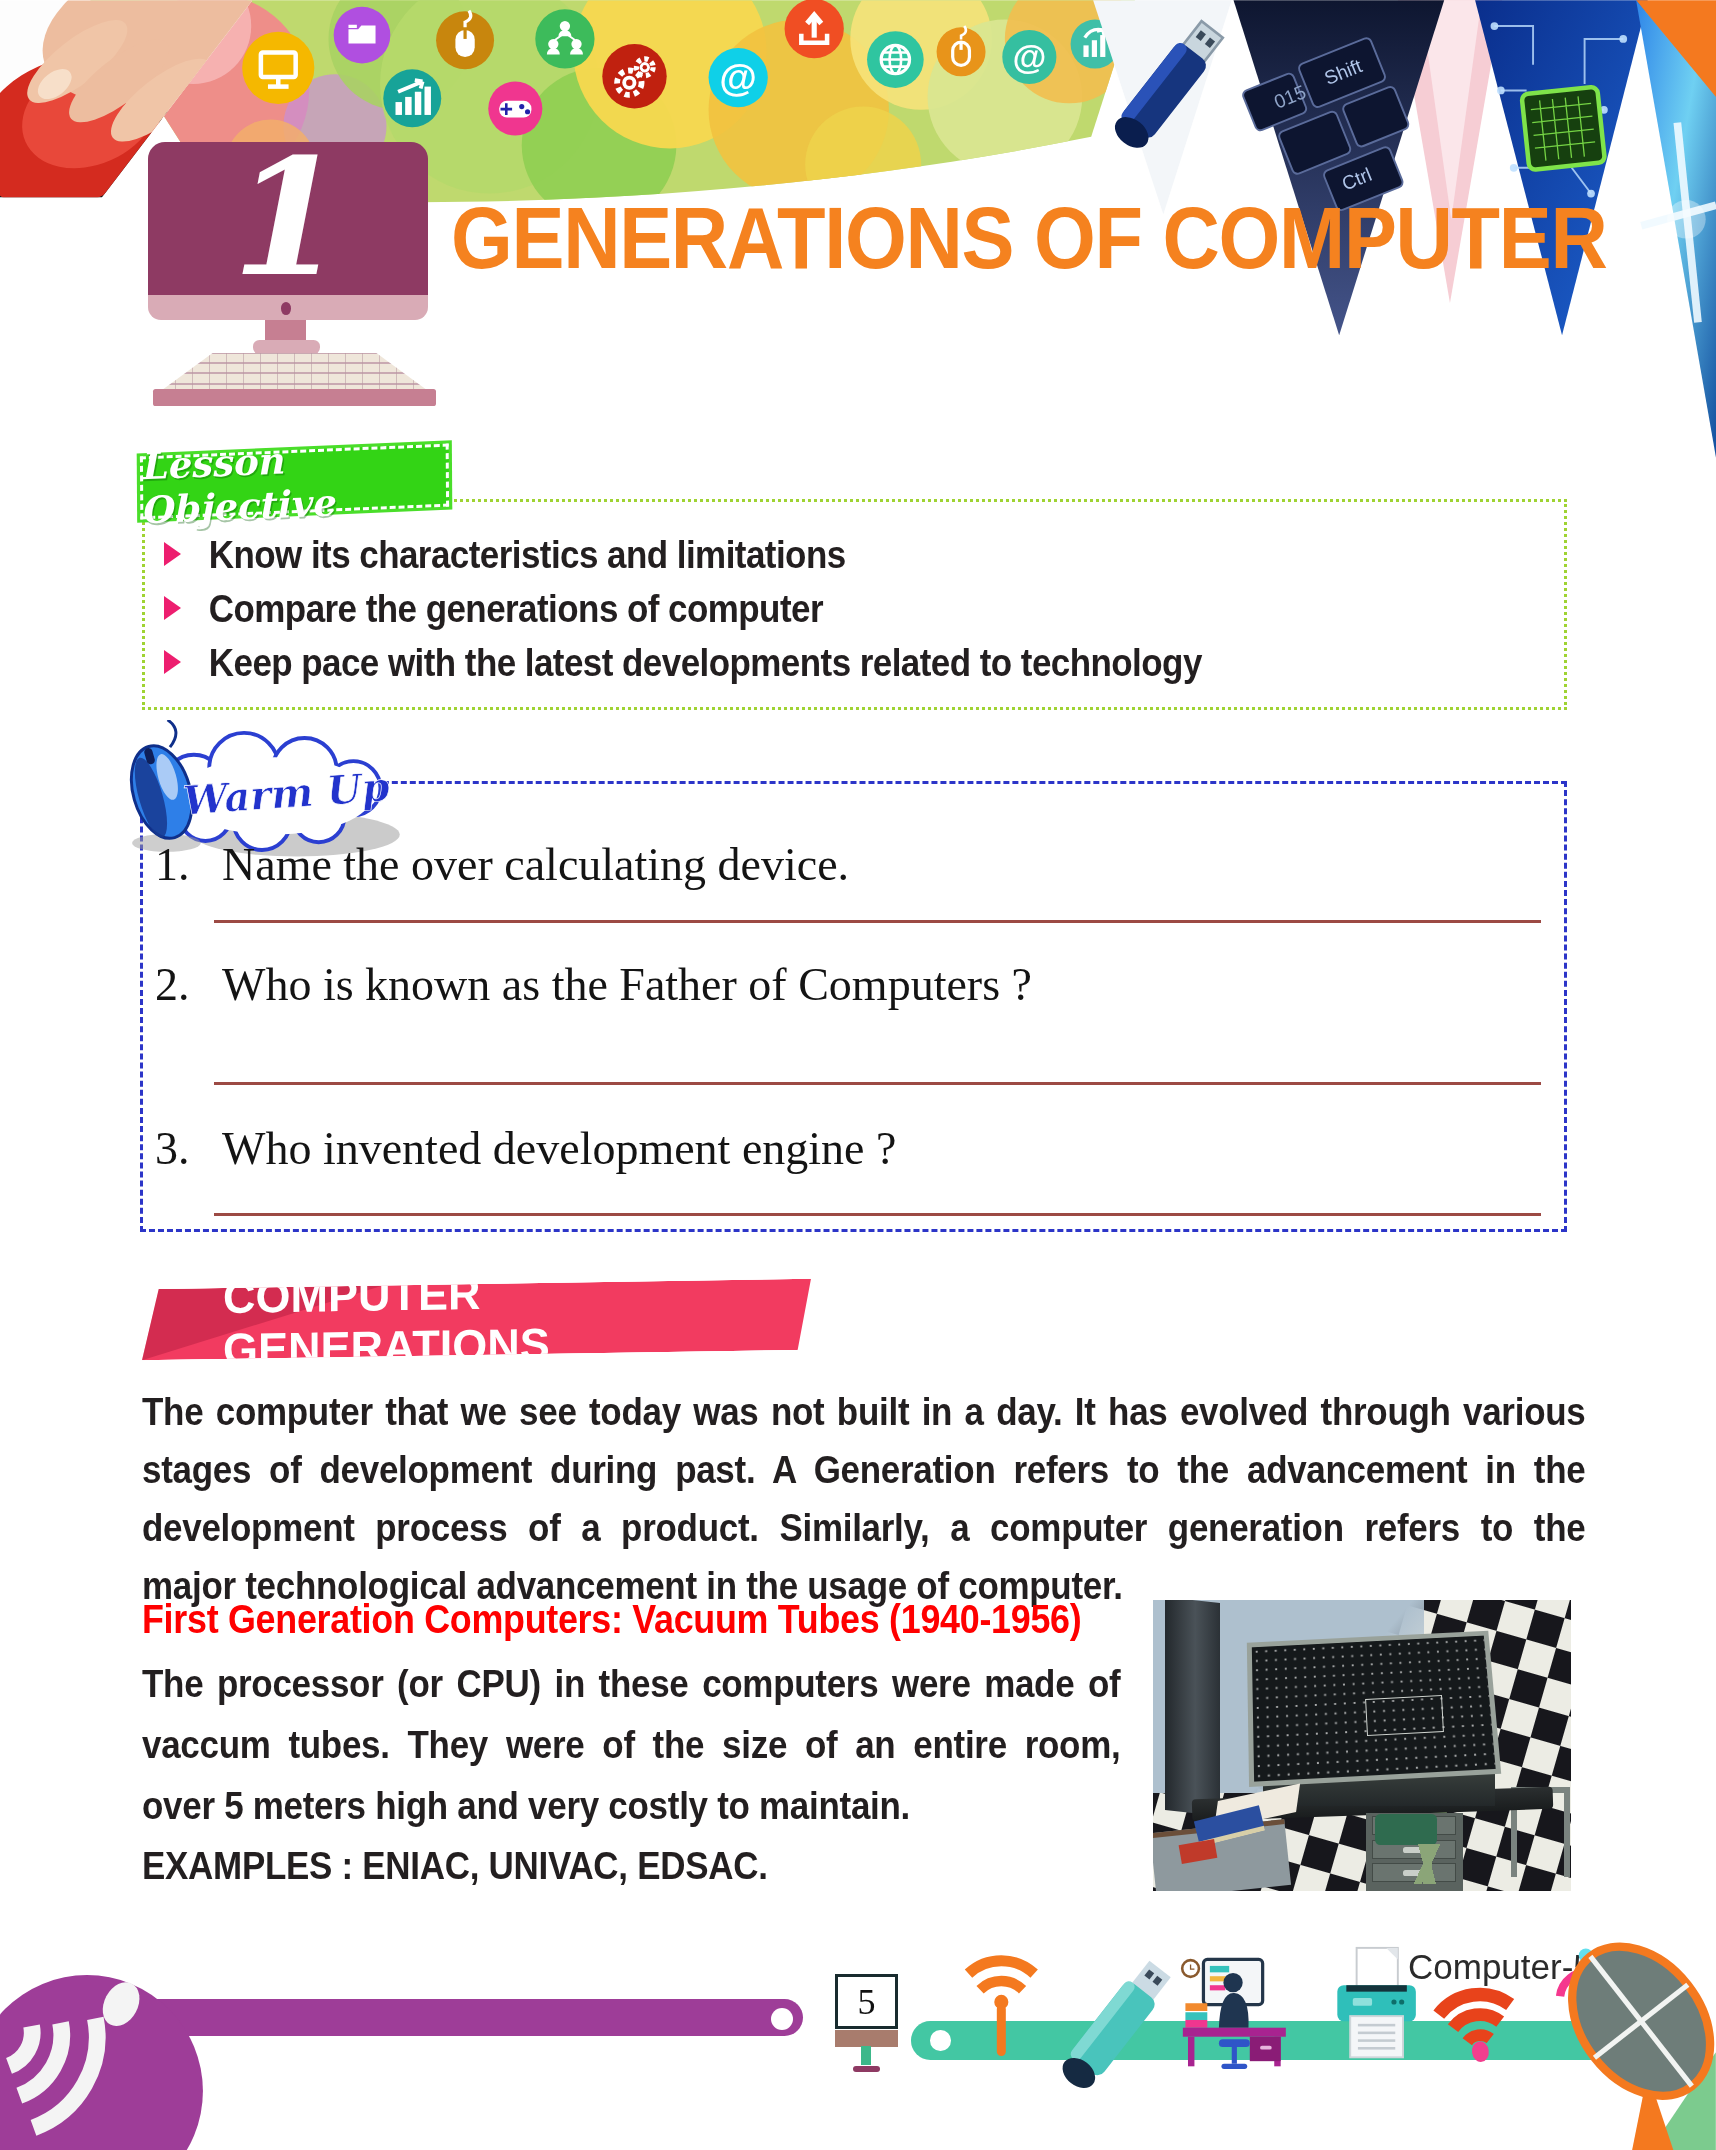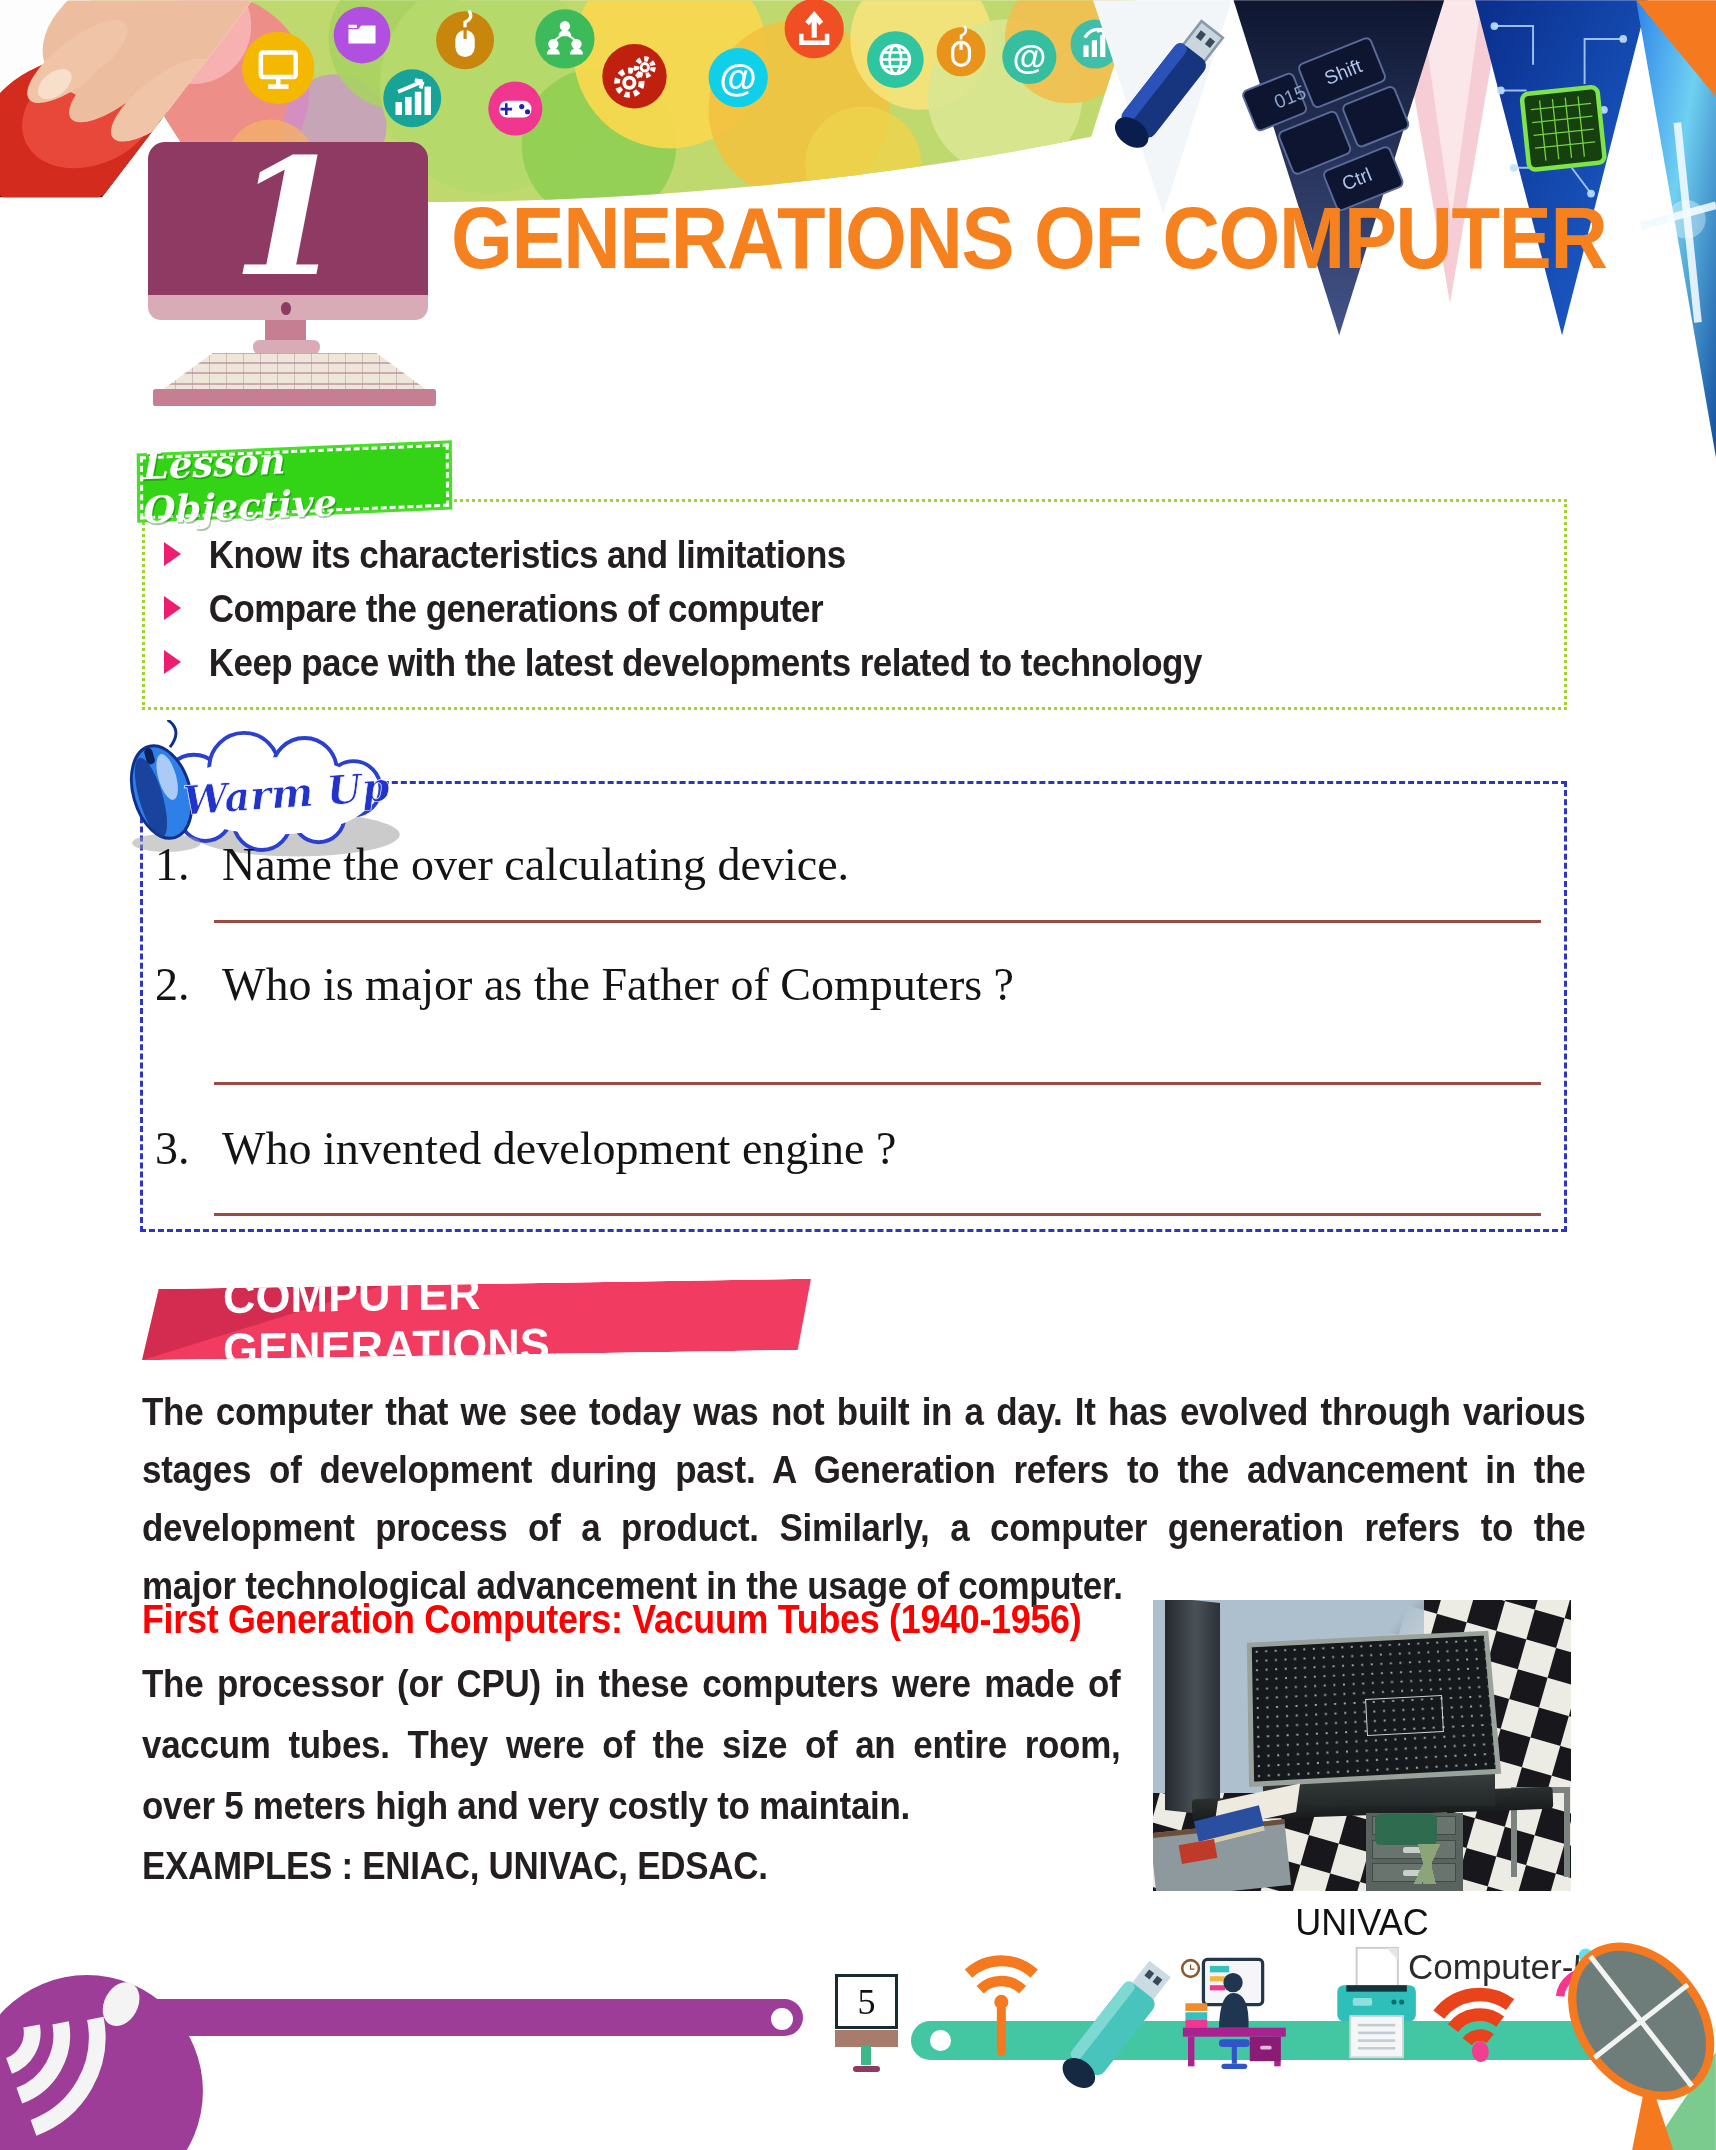--- a/index.html
+++ b/index.html
@@ -368,21 +368,21 @@
   </svg>
 
   <div class="q-row" style="top:838px">
     <span class="q-no">1.</span>
     <span class="q-text">Name the over calculating device.</span>
   </div>
   <div class="abs ans-line" style="top:920px"></div>
 
   <div class="q-row" style="top:958px">
     <span class="q-no">2.</span>
-    <span class="q-text">Who is major as the Father of Computers ?</span>
+    <span class="q-text">Who is known as the Father of Computers ?</span>
   </div>
   <div class="abs ans-line" style="top:1082px"></div>
 
   <div class="q-row" style="top:1122px">
     <span class="q-no">3.</span>
     <span class="q-text">Who invented development engine ?</span>
   </div>
   <div class="abs ans-line" style="top:1213px"></div>
 
   <div class="abs banner">
@@ -426,21 +426,20 @@
         <span class="handle"></span>
       </div>
     <div class="ph drawer" style="top:263px">
         <span class="handle"></span>
       </div>
     <div class="ph seat"></div>
     <div class="ph chairlegs"></div>
     <div class="ph book"></div>
     <div class="ph card"></div>
   </div>
-  <div class="abs caption">UNIVAC</div>
   <div class="abs bookmark">Computer-5</div>
 
   <div class="abs purple-bar"></div>
   <div class="abs purple-bar-dot"></div>
 
   <svg class="abs" style="left:0;top:1959px" width="277" height="192" viewBox="0 0 430 298">
     <circle cx="135" cy="205" r="180" fill="#9E3D98"></circle>
     <g stroke="#F4F4F4" stroke-width="26" fill="none">
       <path d="M52,262 a150,150 0 0 0 96,-170"></path>
       <path d="M30,212 a100,100 0 0 0 64,-113"></path>

